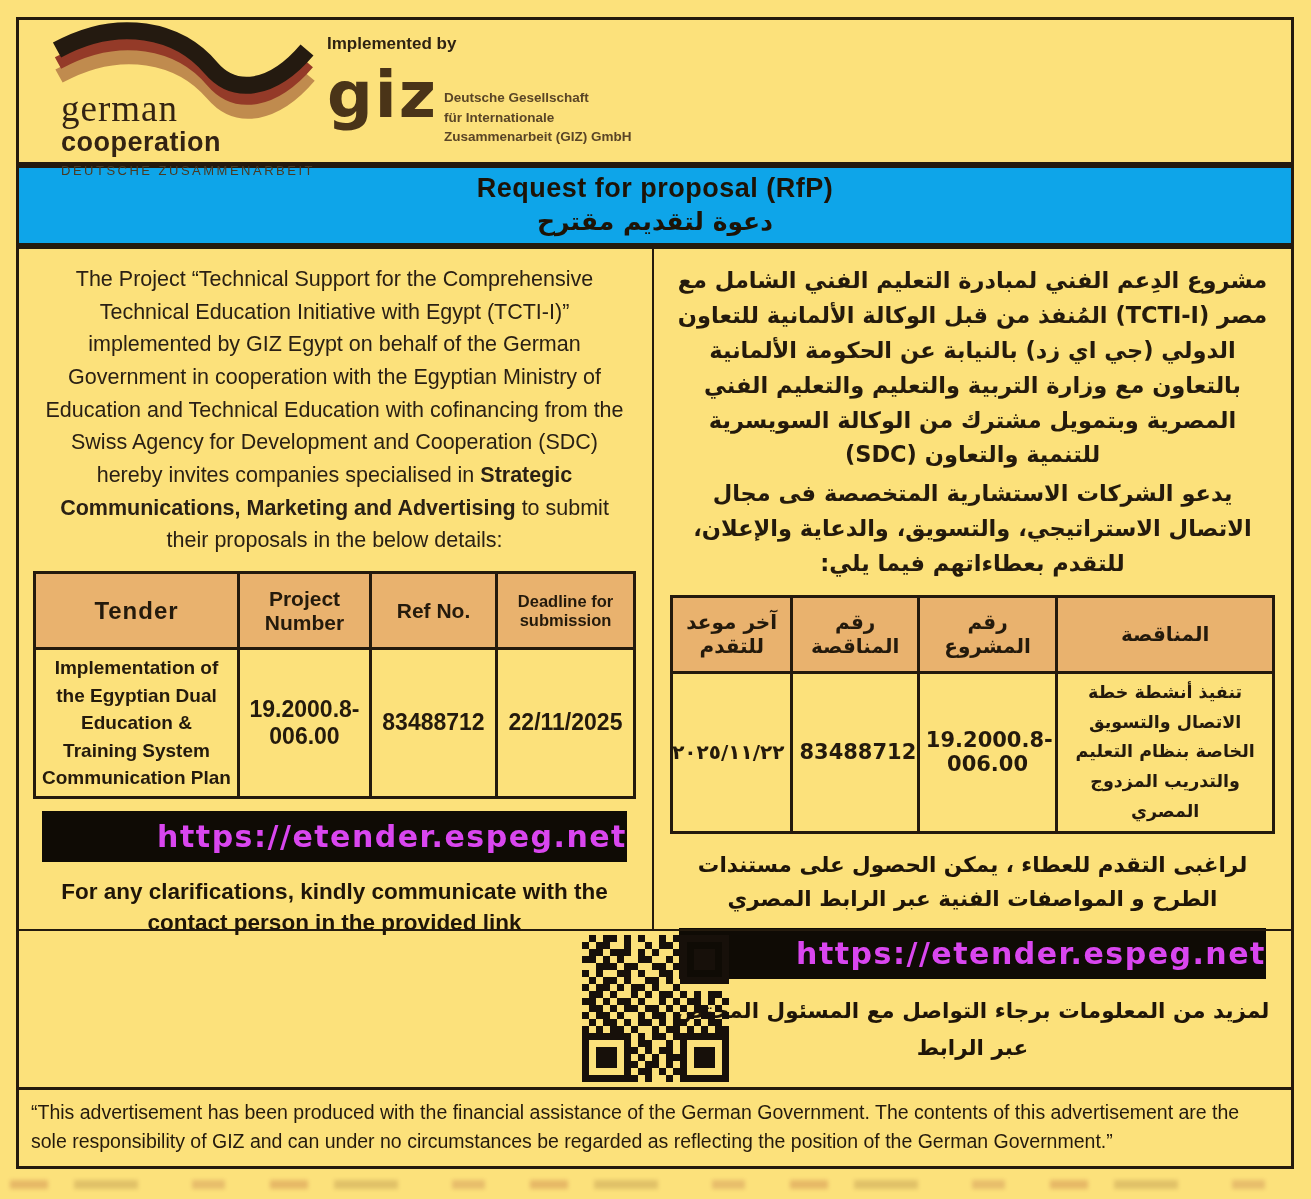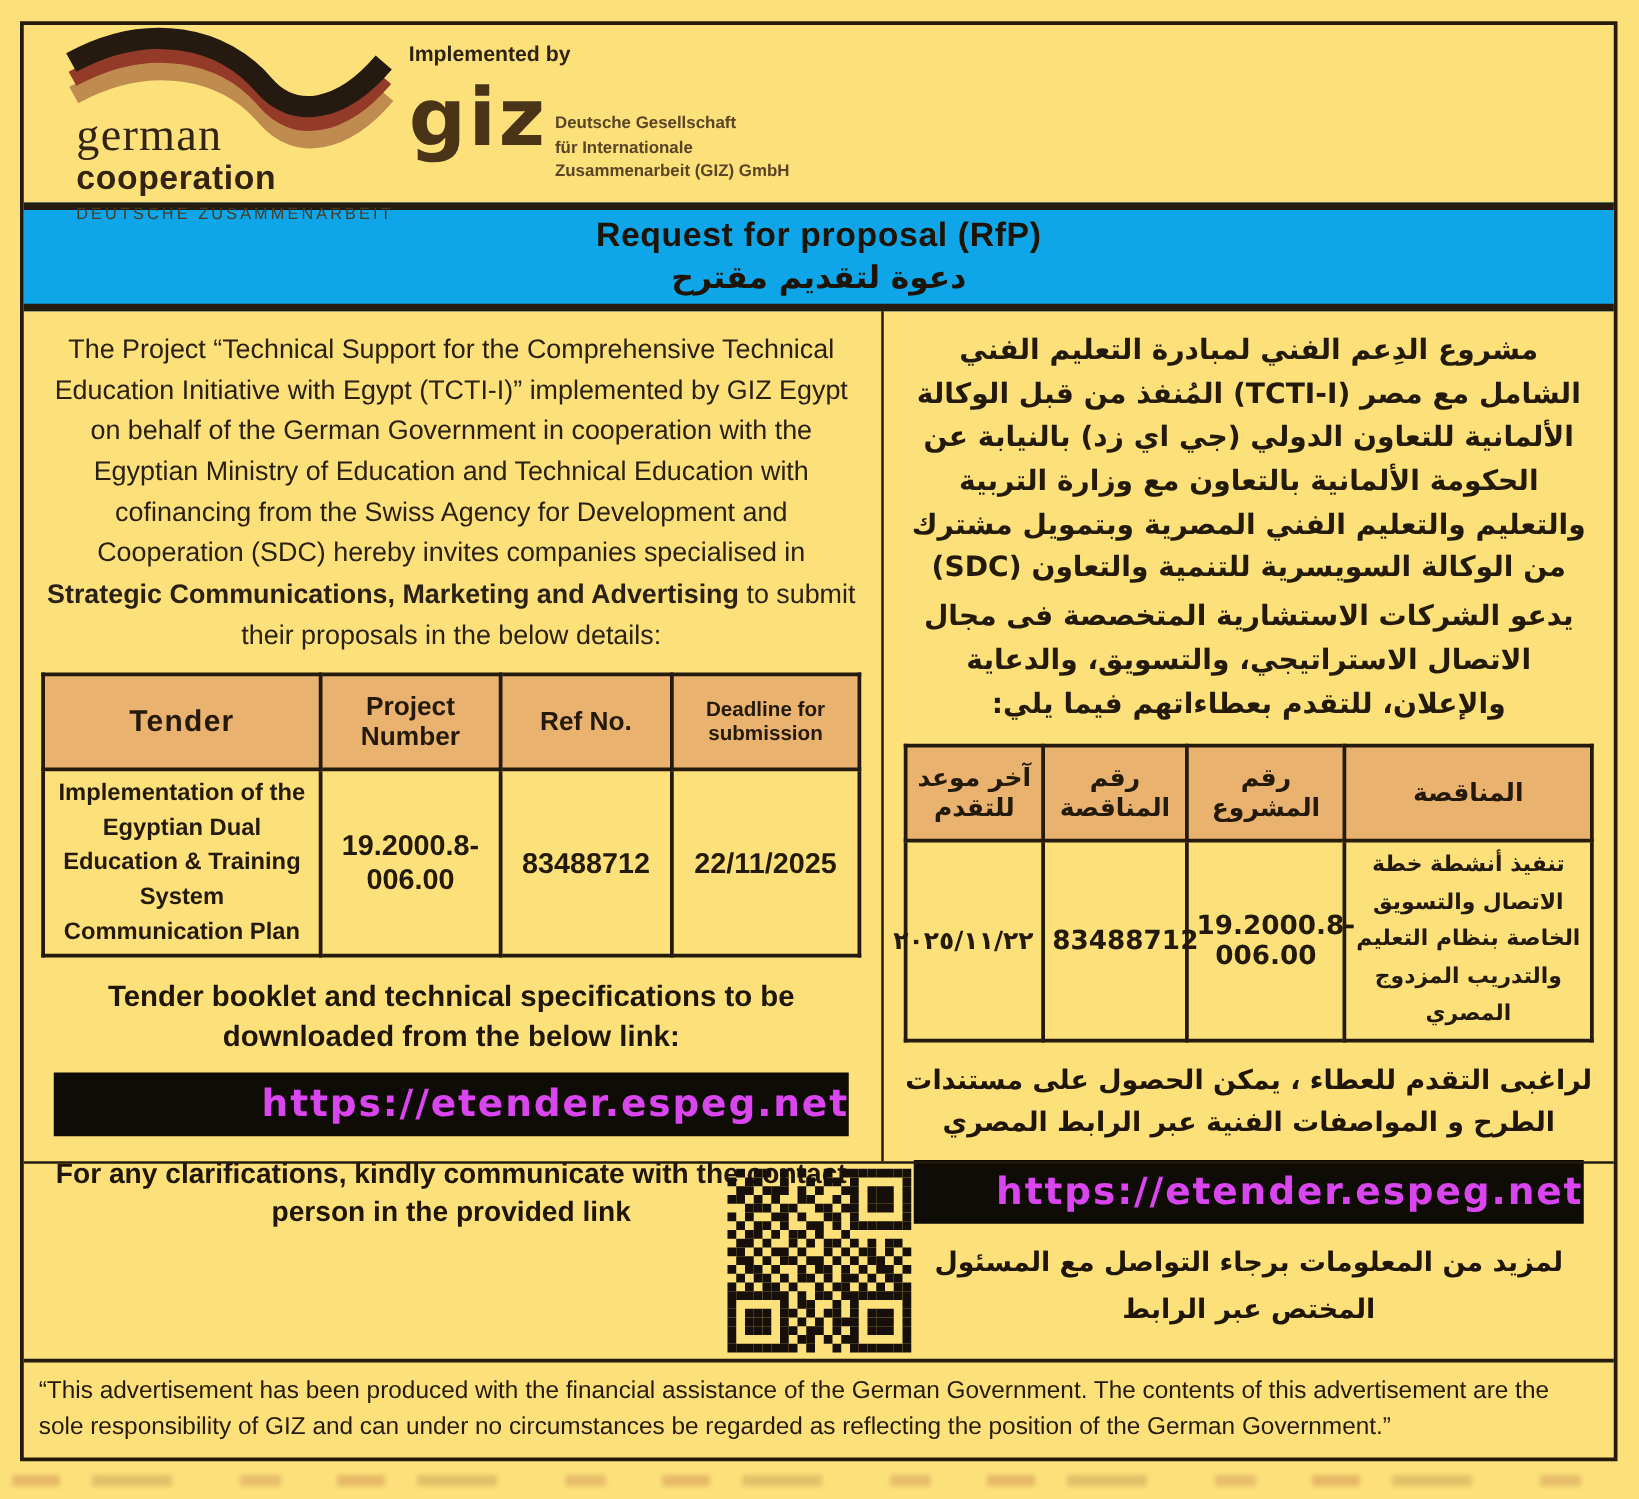--- a/index.html
+++ b/index.html
@@ -29,21 +29,21 @@
   .banner{
     flex:0 0 auto;background:#0ea5e9;
     border-top:6px solid #241a0d;border-bottom:6px solid #241a0d;
     text-align:center;padding:5px 0 7px;
   }
   .banner-en{font-size:27px;font-weight:800;letter-spacing:.5px;color:#1d1306;}
   .banner-ar{font-size:25px;font-weight:bold;color:#1d1306;font-family:"DejaVu Sans", sans-serif;margin-top:3px;}
   
   .cols{flex:1 1 auto;display:flex;min-height:0;}
   .col{box-sizing:border-box;display:flex;flex-direction:column;}
-  .col-en{width:686px;padding:12px 16px 0 14px;}
+  .col-en{width:633px;padding:12px 16px 0 14px;}
   .col-ar{flex:1;border-left:2px solid #241a0d;padding:14px 16px 0;direction:rtl;}
   .intro-en{text-align:center;font-size:21.5px;line-height:1.52;margin:2px 4px 14px;color:#2a2014;}
   .intro-ar{text-align:center;font-size:22.5px;line-height:1.55;font-weight:bold;margin:0 2px 10px;color:#241a0c;
     font-family:"DejaVu Sans", sans-serif;}
   .intro-ar p{margin:0 0 4px;}
   
   table.tender{width:100%;border-collapse:collapse;table-layout:fixed;}
   table.tender th, table.tender td{
     border:3px solid #241a0d;text-align:center;vertical-align:middle;padding:4px 6px;box-sizing:border-box;
   }
@@ -150,21 +150,20 @@
         </tr>
         <tr>
           <td class="c-name">Implementation of the Egyptian Dual Education &amp; Training System Communication Plan</td>
           <td class="c-num">19.2000.8-006.00</td>
           <td class="c-num">83488712</td>
           <td class="c-num">22/11/2025</td>
         </tr>
       </tbody>
         </table>
 
-      <div class="booklet-en">Tender booklet and technical specifications to be downloaded from the below link:</div>
       <div class="linkbox">https://etender.espeg.net</div>
       <div class="clarify-en">For any clarifications, kindly communicate with the contact person in the provided link</div>
     </div>
 
     <div class="col col-ar">
       <div class="intro-ar">
         <p>مشروع الدِعم الفني لمبادرة التعليم الفني الشامل مع مصر (TCTI-I) المُنفذ من قبل الوكالة الألمانية للتعاون الدولي (جي اي زد) بالنيابة عن الحكومة الألمانية بالتعاون مع وزارة التربية والتعليم والتعليم الفني المصرية وبتمويل مشترك من الوكالة السويسرية للتنمية والتعاون (SDC)</p>
         <p>يدعو الشركات الاستشارية المتخصصة فى مجال الاتصال الاستراتيجي، والتسويق، والدعاية والإعلان، للتقدم بعطاءاتهم فيما يلي:</p>
       </div>
 

